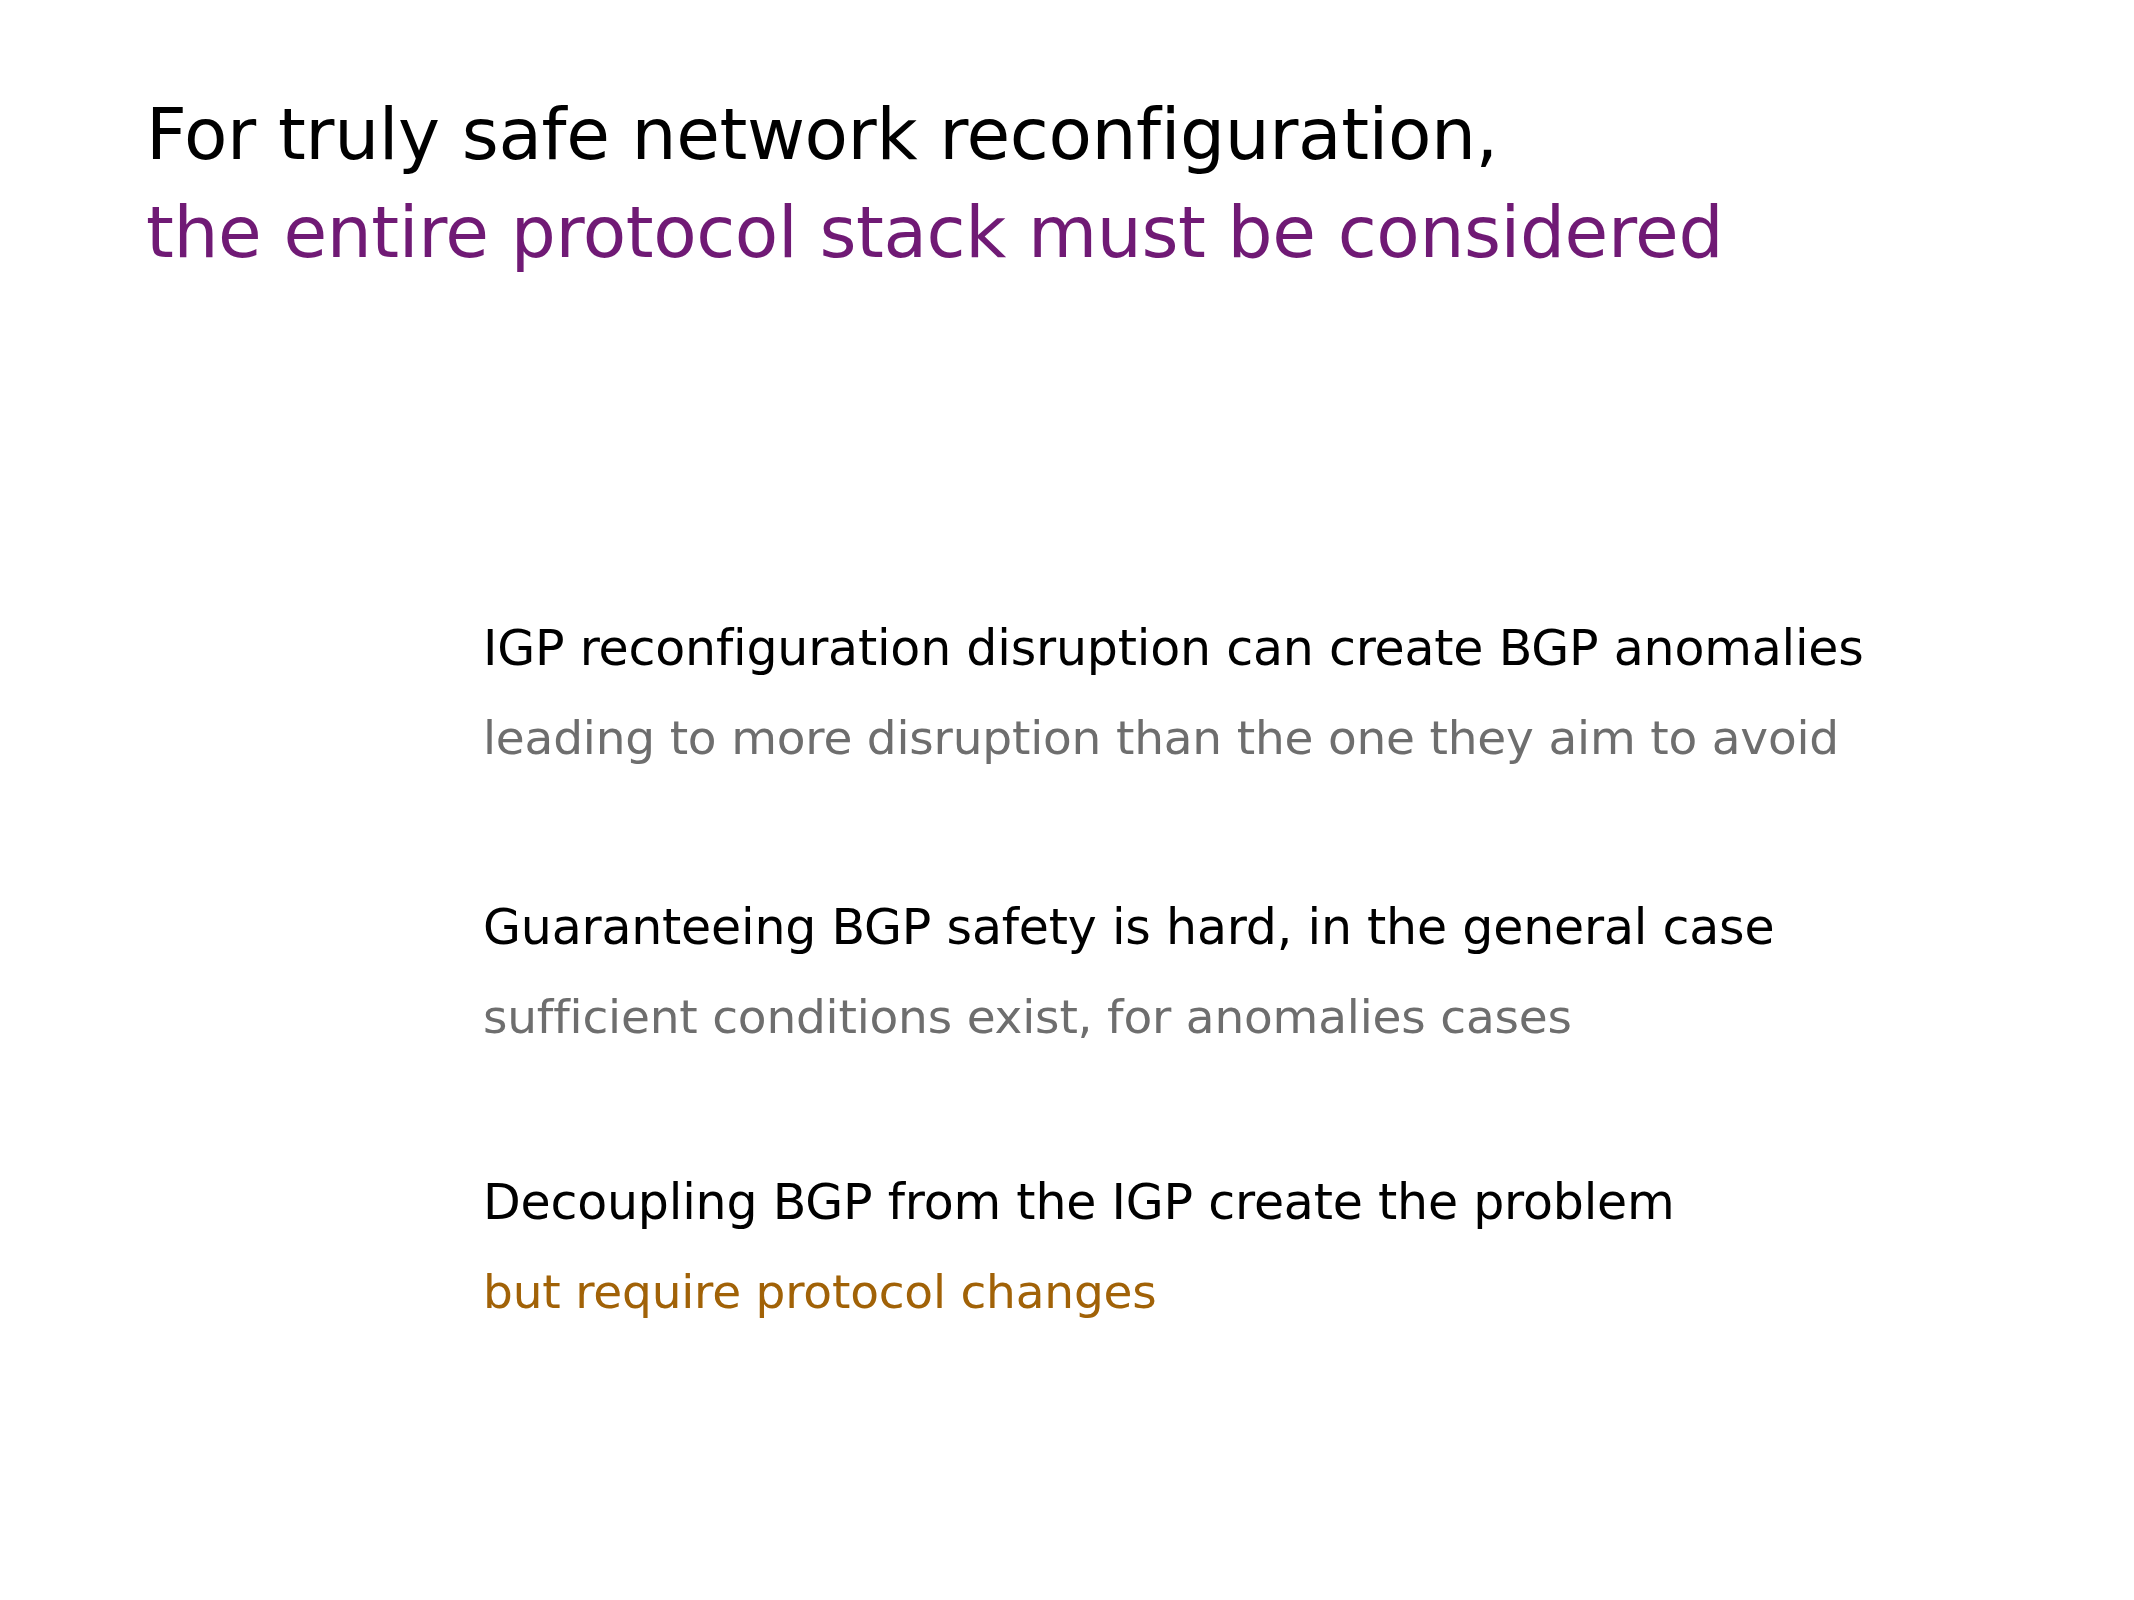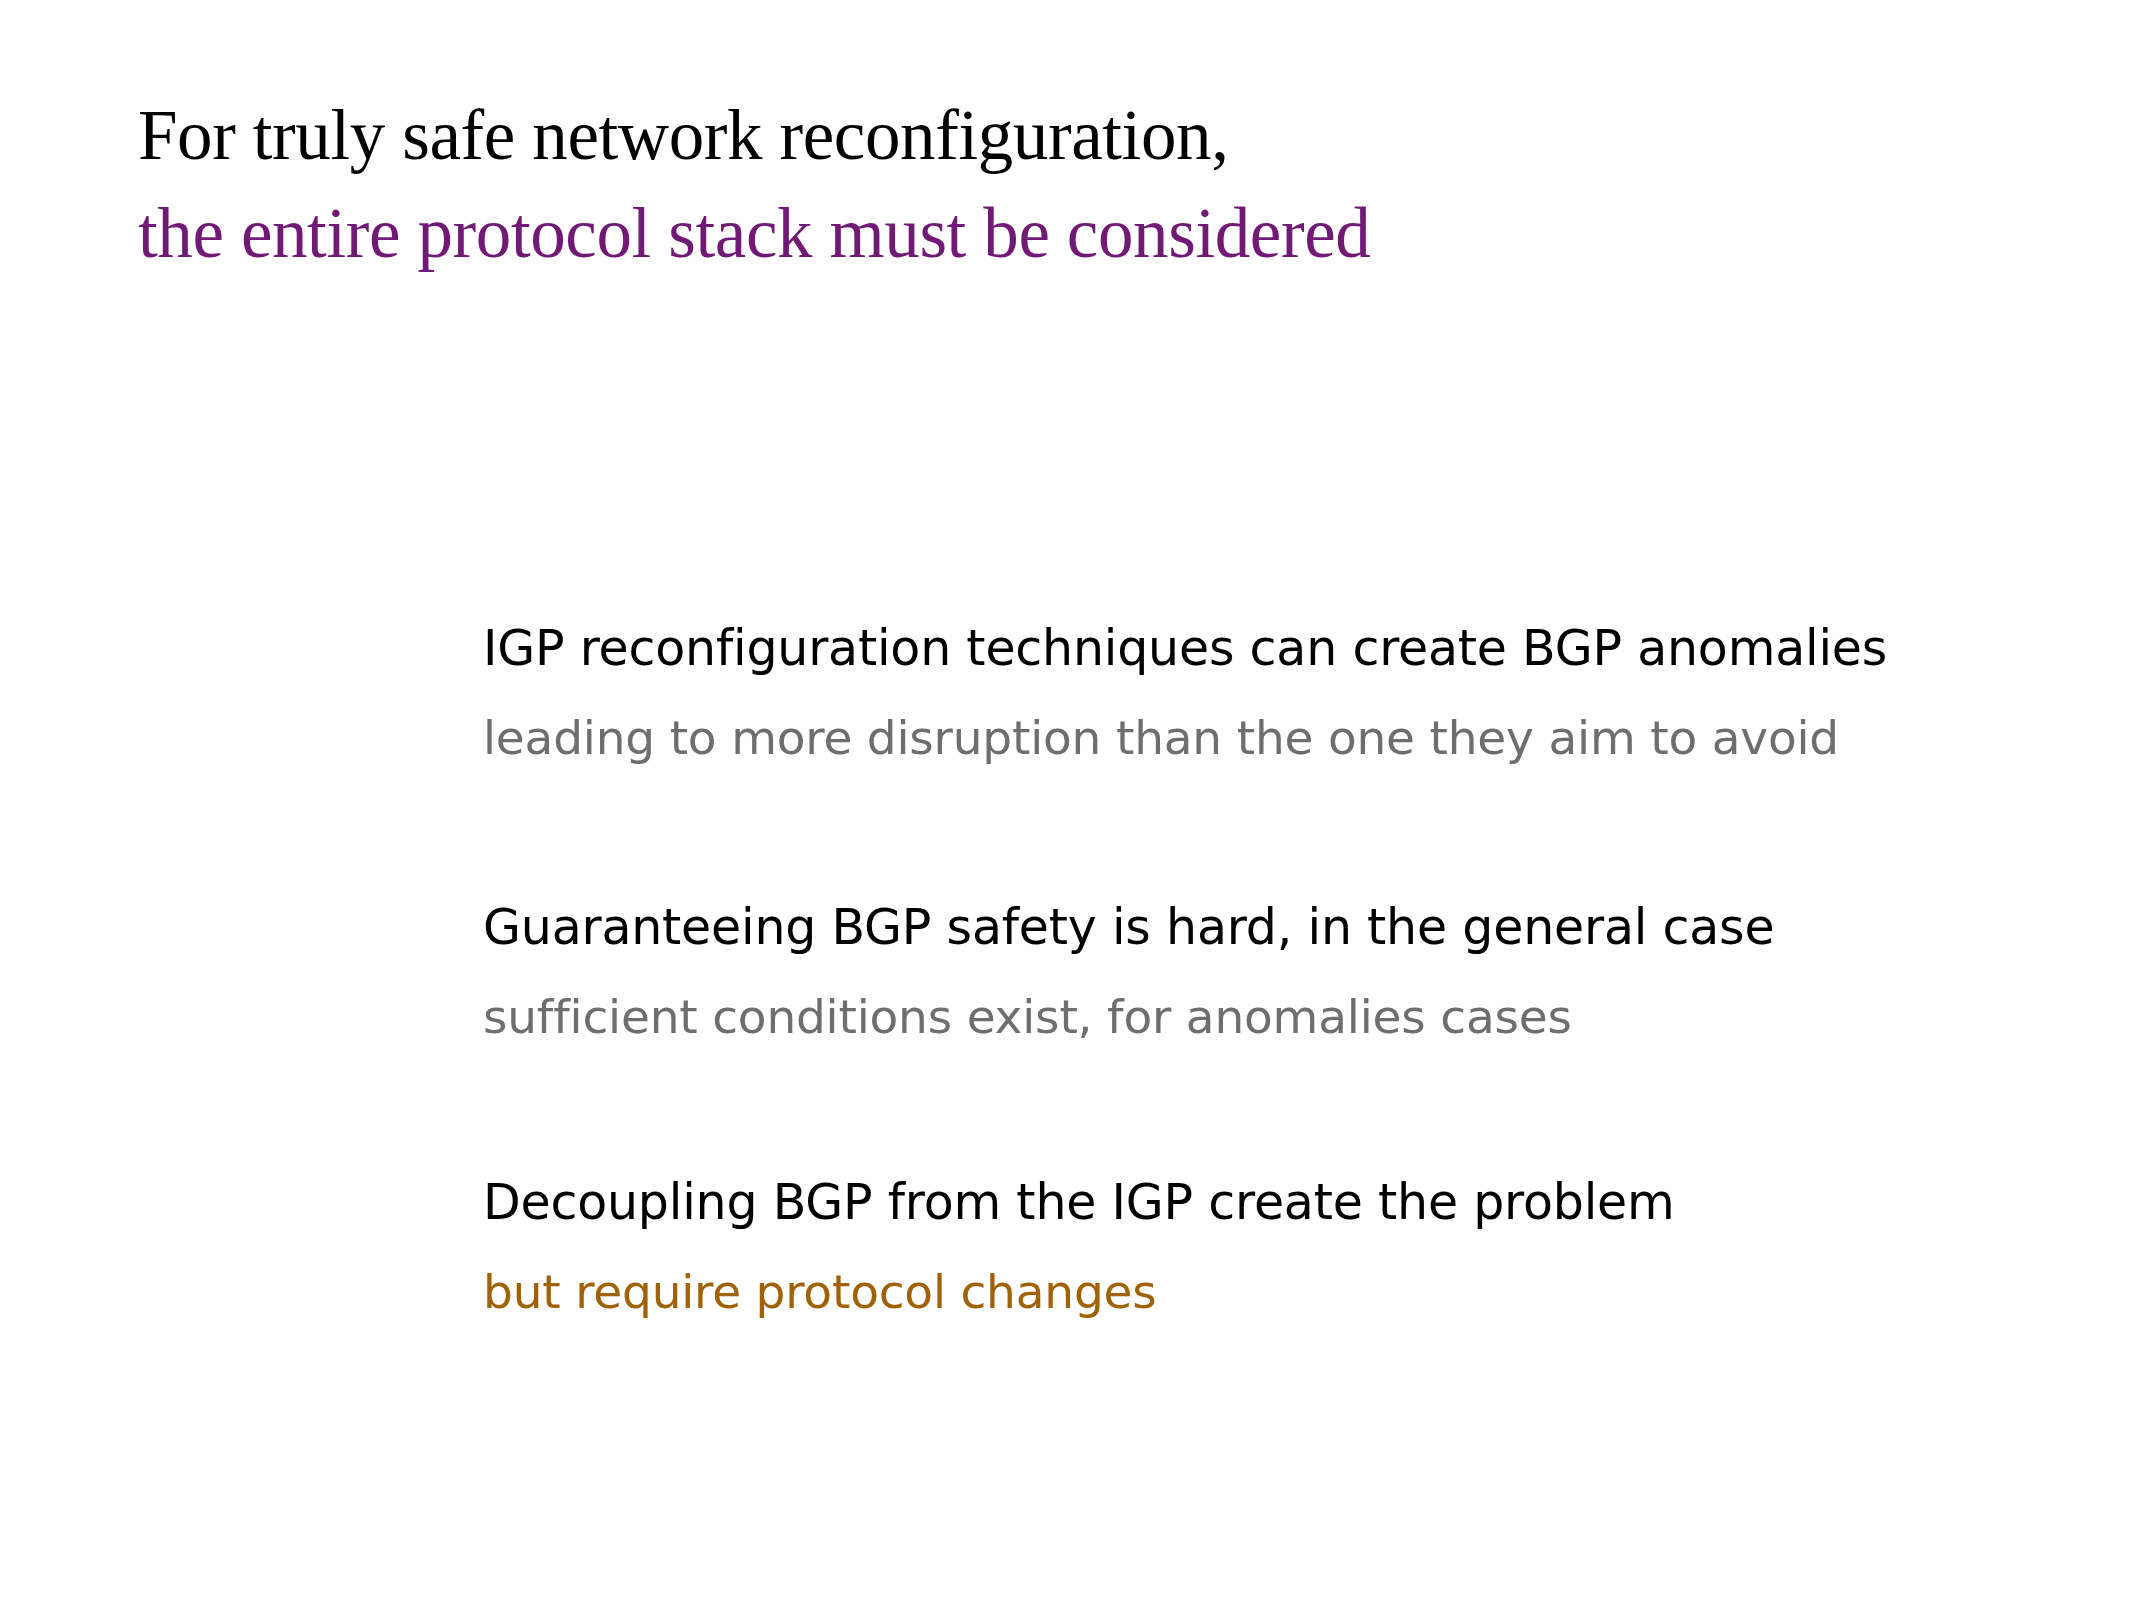--- a/index.html
+++ b/index.html
@@ -18,24 +18,23 @@
   .slide {
     position: relative;
     width: 2134px;
     height: 1600px;
     background: #ffffff;
   }
 
   
   .title-block {
     position: absolute;
-    left: 138px;
+    left: 146px;
     top: 86px;
     width: 1880px;
-    font-family: Liberation Serif, serif;
   }
   .title-line {
     display: block;
     font-size: 71px;
     line-height: 98px;
     font-weight: 400;
     letter-spacing: -0.4px;
     white-space: nowrap;
   }
   .title-line-1 { color: #000000; }
@@ -75,21 +74,21 @@
 <body>
 
 <div class="slide" style="background: rgb(255, 255, 255);">
 
   <div class="title-block">
     <span class="title-line title-line-1" style="color: rgb(0, 0, 0);">For truly safe network reconfiguration,</span>
     <span class="title-line title-line-2" style="color: #701a75;">the entire protocol stack must be considered</span>
   </div>
 
   <div class="body-block block-1">
-    <span class="point-main" style="color: rgb(0, 0, 0);">IGP reconfiguration techniques can create BGP anomalies</span>
+    <span class="point-main" style="color: rgb(0, 0, 0);">IGP reconfiguration disruption can create BGP anomalies</span>
     <span class="point-sub" style="color: rgb(110, 110, 110);">leading to more disruption than the one they aim to avoid</span>
   </div>
 
   <div class="body-block block-2">
     <span class="point-main" style="color: rgb(0, 0, 0);">Guaranteeing BGP safety is hard, in the general case</span>
     <span class="point-sub" style="color: rgb(110, 110, 110);">sufficient conditions exist, for anomalies cases</span>
   </div>
 
   <div class="body-block block-3">
     <span class="point-main" style="color: rgb(0, 0, 0);">Decoupling BGP from the IGP create the problem</span>

